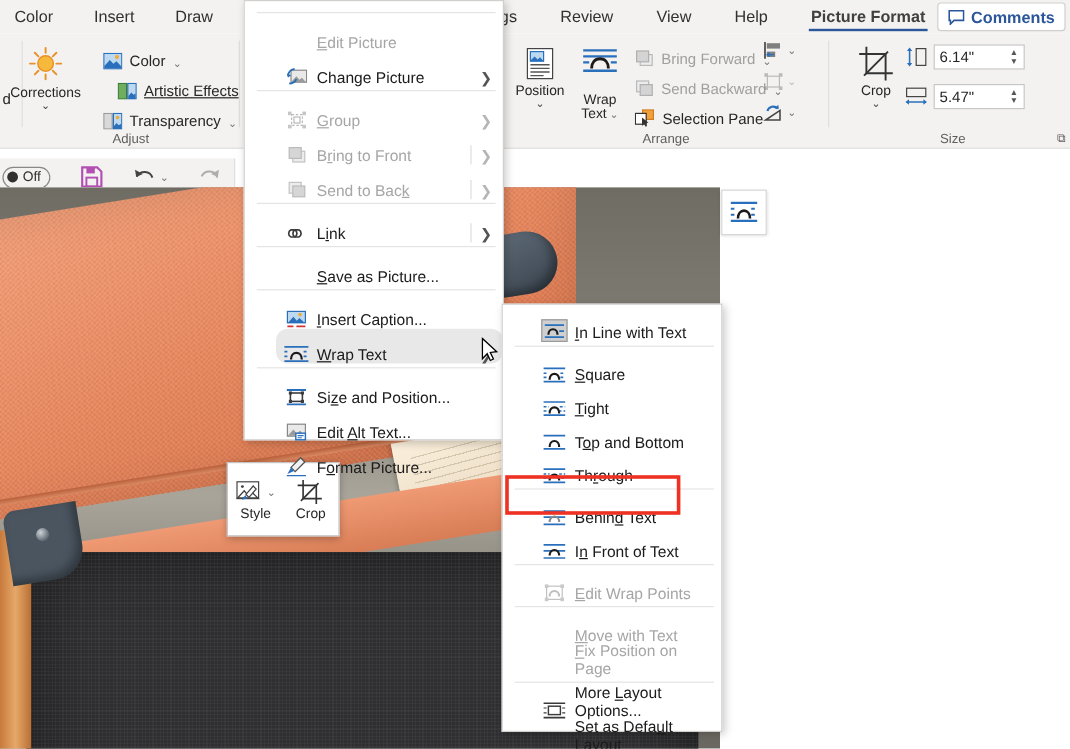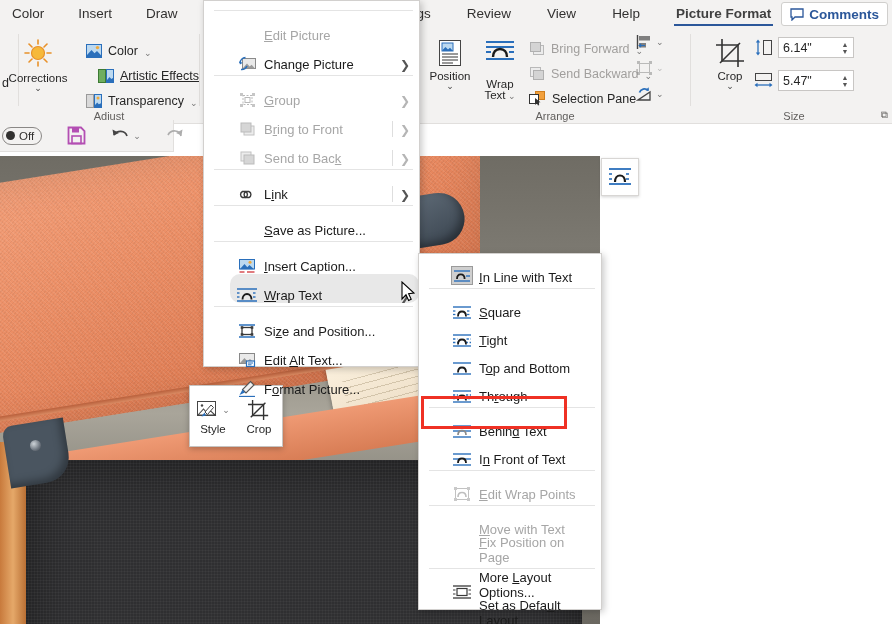--- a/index.html
+++ b/index.html
@@ -70,21 +70,21 @@
     display:flex; align-items:center; border:1px solid #c8c6c4; background:#fff;
     height:21px; width:76px; padding-left:4px; font-size:12.5px;
     justify-content:space-between;
   }
   .spin-arrows { display:flex; flex-direction:column; width:14px; align-items:center;
                  color:#555; font-size:7px; line-height:7px; padding-right:2px;}
   .dlg-launch { position:absolute; right:4px; bottom:3px; font-size:10px; color:#605e5c; }
 
   
   .qat {
-    position:absolute; top:120px; left:0; width:174px; height:32px;
+    position:absolute; top:132px; left:0; width:196px; height:32px;
     background:#f3f2f1; display:flex; align-items:center; gap:25px;
     padding-left:2px; border-right:1px solid #e1dfdd;
     border-bottom:1px solid #e1dfdd;
   }
   .autosave {
     display:flex; align-items:center; gap:4px;
     border:1px solid #8a8886; border-radius:10px; height:18px;
     padding:0 7px 0 3px; background:#f3f2f1; font-size:11.5px; color:#323130;
   }
   .as-dot { width:9px; height:9px; border-radius:50%; background:#323130; }

